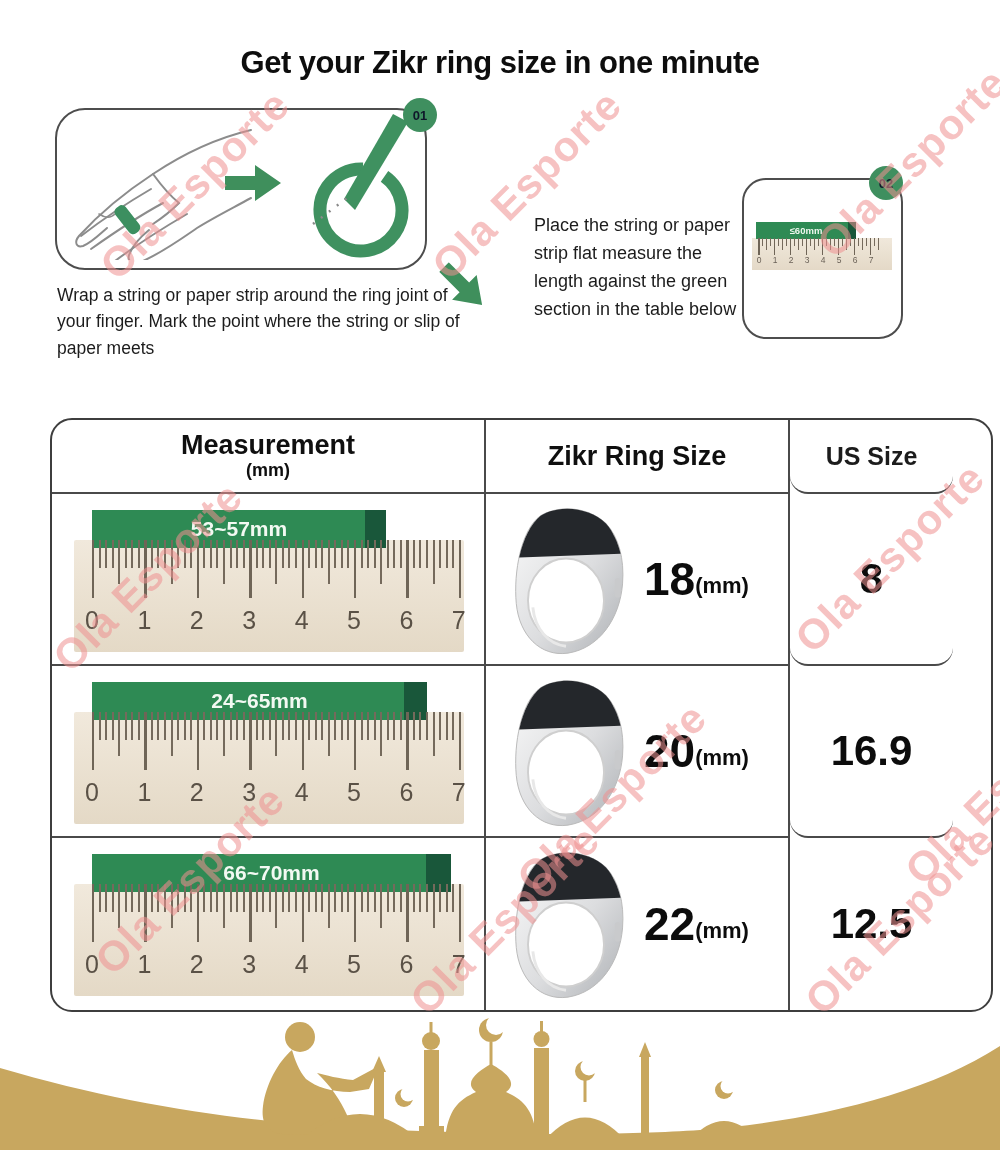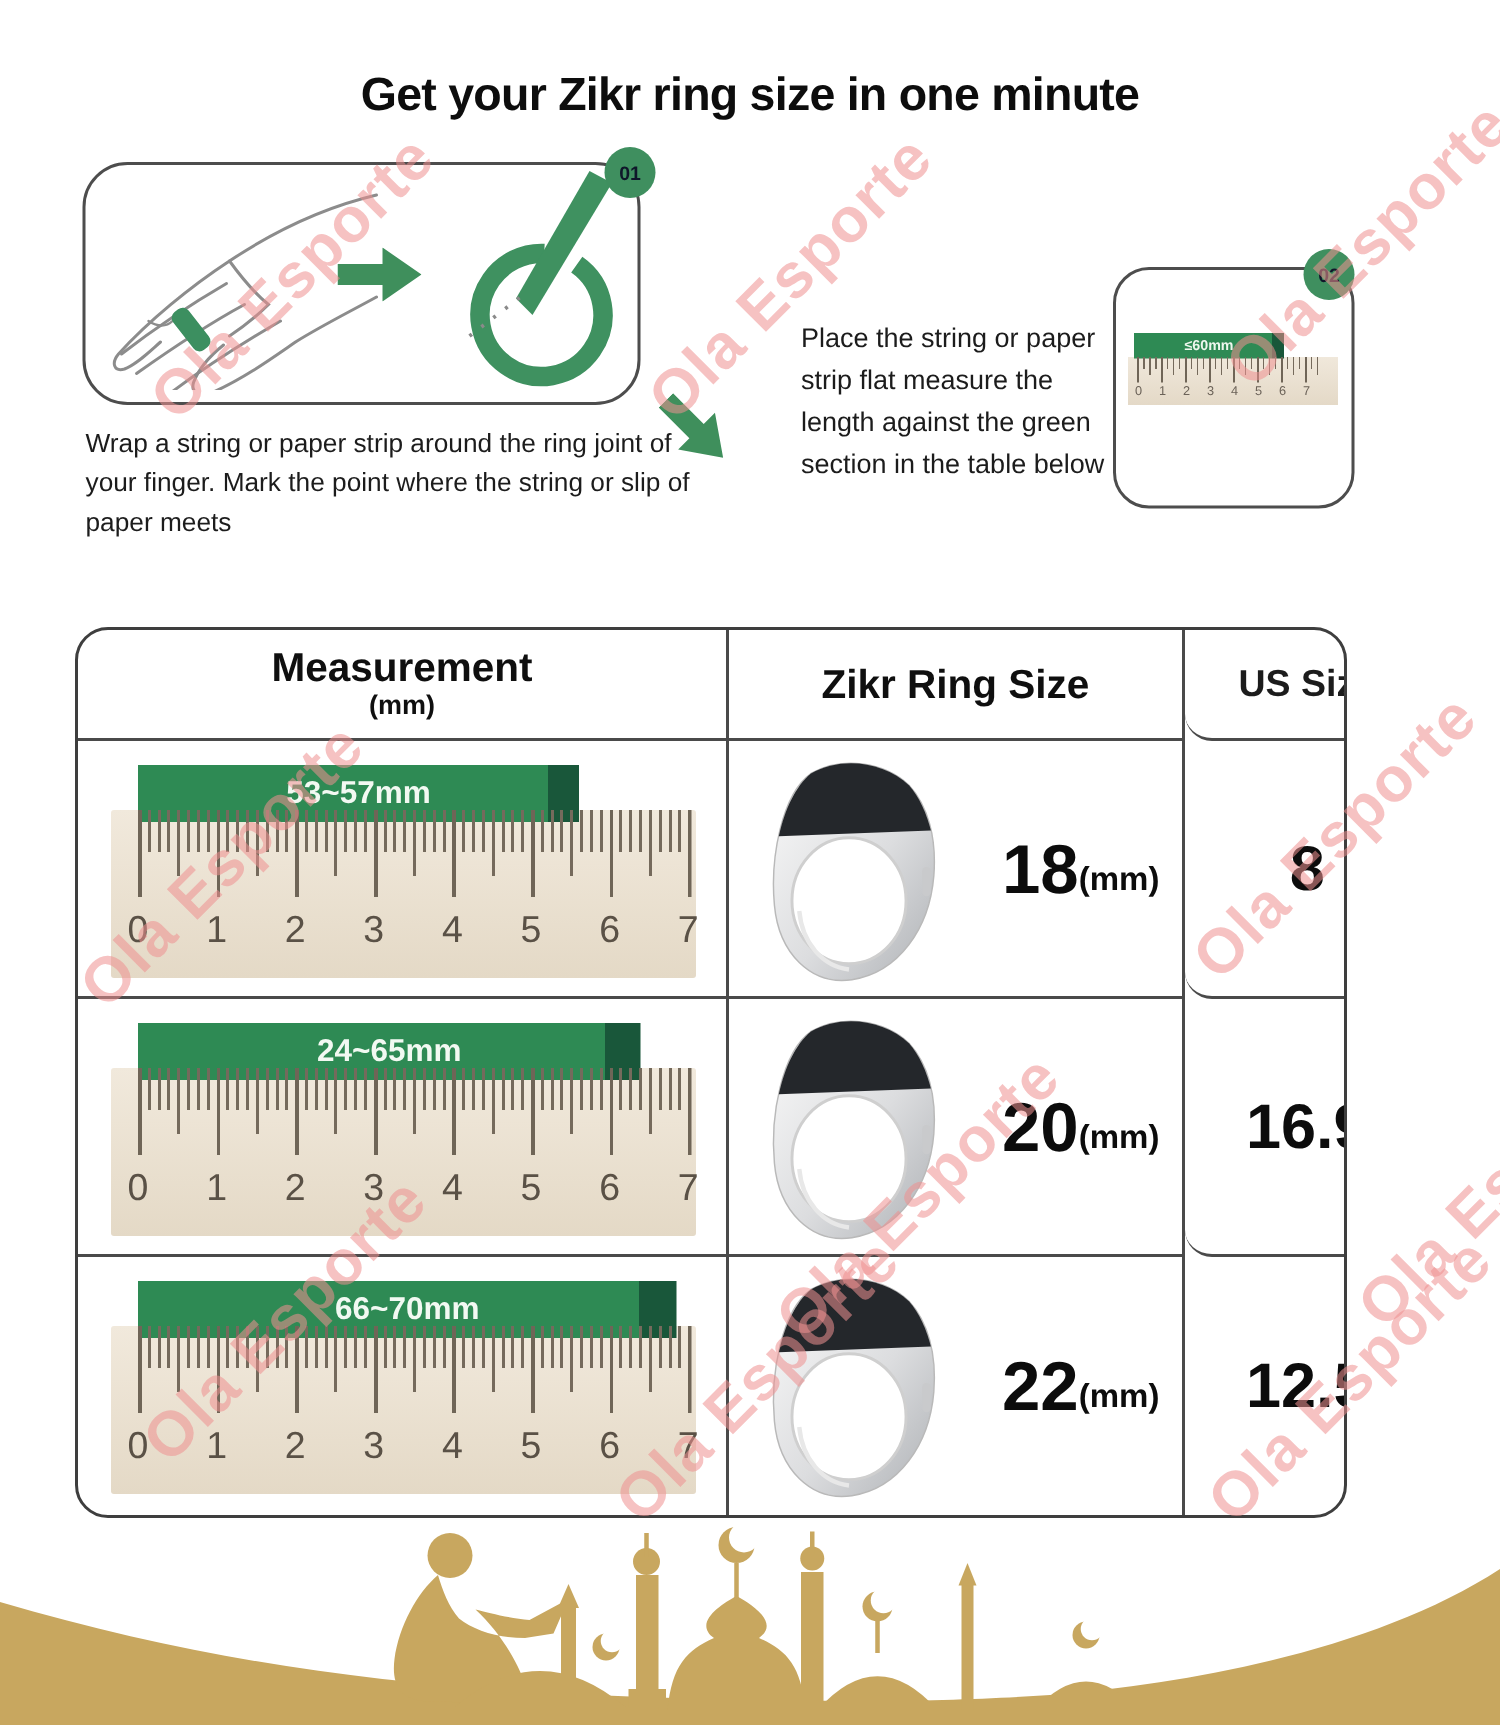--- a/index.html
+++ b/index.html
@@ -41,21 +41,21 @@
   .mini-ticks .t1{position:absolute;left:0;top:0;width:122px;height:8px;
      background:repeating-linear-gradient(90deg,#756a5c 0 1px,transparent 1px 4px);}
   .mini-ticks .t2{position:absolute;left:0;top:0;width:122px;height:12px;
      background:repeating-linear-gradient(90deg,#756a5c 0 1px,transparent 1px 8px);}
   .mini-ticks .t3{position:absolute;left:0;top:0;width:122px;height:17px;
      background:repeating-linear-gradient(90deg,#6f6557 0 1.5px,transparent 1.5px 16px);}
   .mini-nums{position:absolute;left:759px;top:255px;height:12px;z-index:4;}
   .mini-nums span{position:absolute;transform:translateX(-50%);font-size:8.5px;color:#6b6258;}
 
   
-  .sizetable{position:absolute;left:50px;top:418px;width:848px;height:594px;
+  .sizetable{position:absolute;left:50px;top:418px;width:943px;height:594px;
      border:2px solid #3e3e3e;border-radius:22px;overflow:hidden;background:#fff;
      display:grid;grid-template-columns:434px 304px 163px;grid-template-rows:74px 172px 172px 172px;
      box-sizing:border-box;z-index:2;}
   .tcell{position:relative;border-right:2px solid #4a4a4a;border-bottom:2px solid #4a4a4a;
      display:flex;align-items:center;justify-content:center;}
   .lastcol{border-right:none;border-radius:18px;}
   .lastrow{border-bottom:none;}
   .hmain{font-size:27px;font-weight:bold;color:#0f0f0f;line-height:1.05;text-align:center;}
   .hsub{font-size:18px;font-weight:bold;color:#0f0f0f;text-align:center;}
   .hus{font-size:25px;font-weight:bold;}
@@ -73,21 +73,21 @@
   .ticks .t2{position:absolute;left:0;top:0;width:369px;height:44px;
      background:repeating-linear-gradient(90deg,#756a5c 0 2px,transparent 2px 26.2px);}
   .ticks .t3{position:absolute;left:0;top:0;width:369px;height:58px;
      background:repeating-linear-gradient(90deg,#6f6557 0 2.5px,transparent 2.5px 52.4px);}
   .nums{position:absolute;left:40px;top:112px;height:30px;z-index:4;}
   .nums span{position:absolute;transform:translateX(-50%);font-size:25px;color:#5a5146;}
 
   
   .ringwrap{position:absolute;left:20px;top:8px;width:120px;height:156px;}
   .sizelabel{position:absolute;left:158px;top:0;height:100%;display:flex;
-     align-items:center;margin-left:24px;}
+     align-items:center;}
   .sizenum{font-size:46px;font-weight:bold;color:#0c0c0c;}
   .sizeunit{font-size:22px;font-weight:bold;color:#0c0c0c;margin-top:14px;}
   .usnum{font-size:42px;font-weight:bold;color:#0c0c0c;}
 
   .mosque{position:absolute;left:0;top:1010px;z-index:1;}
 </style>
 </head>
 <body>
 
 <div id="page">

